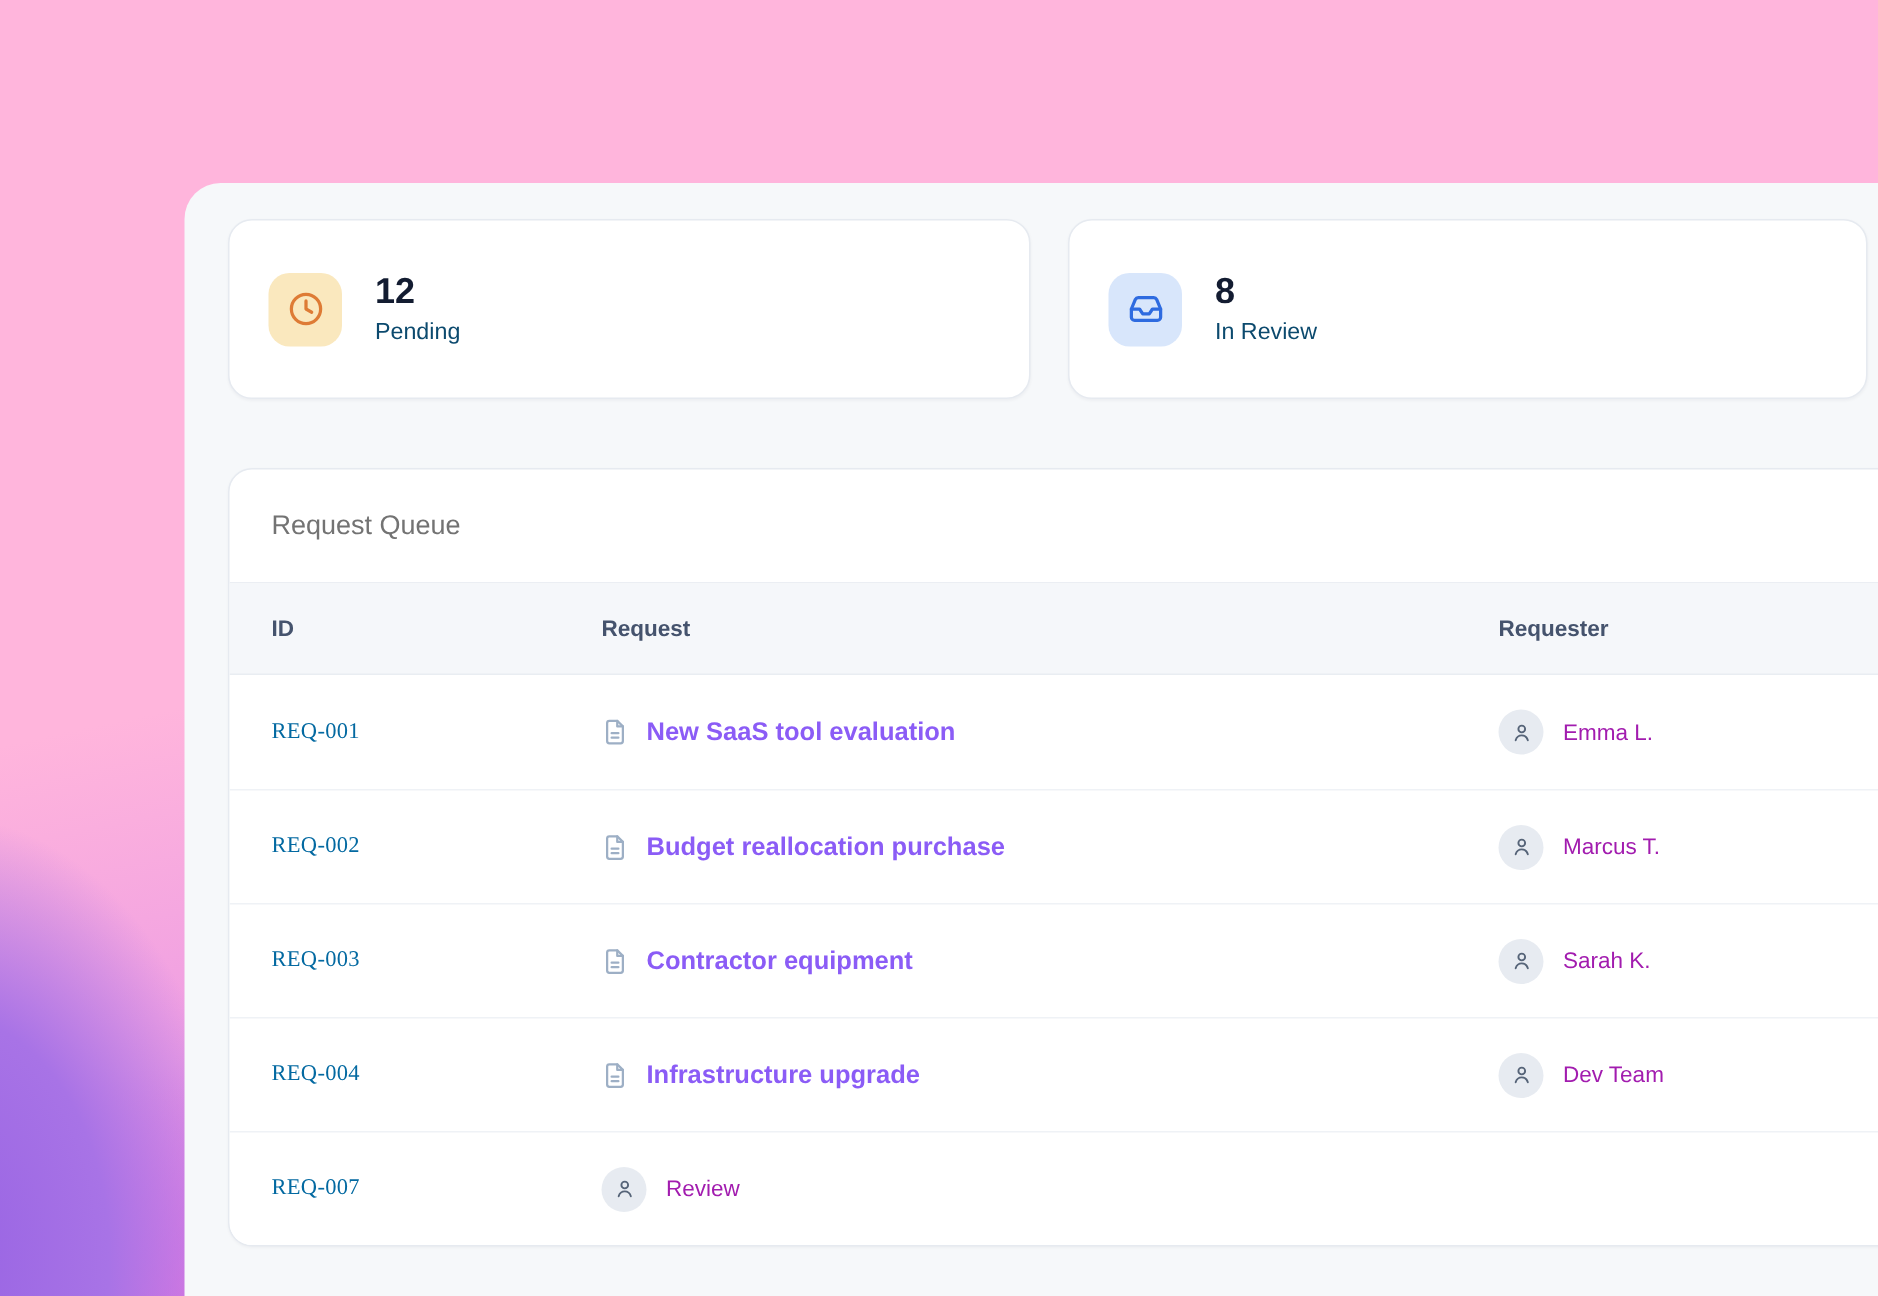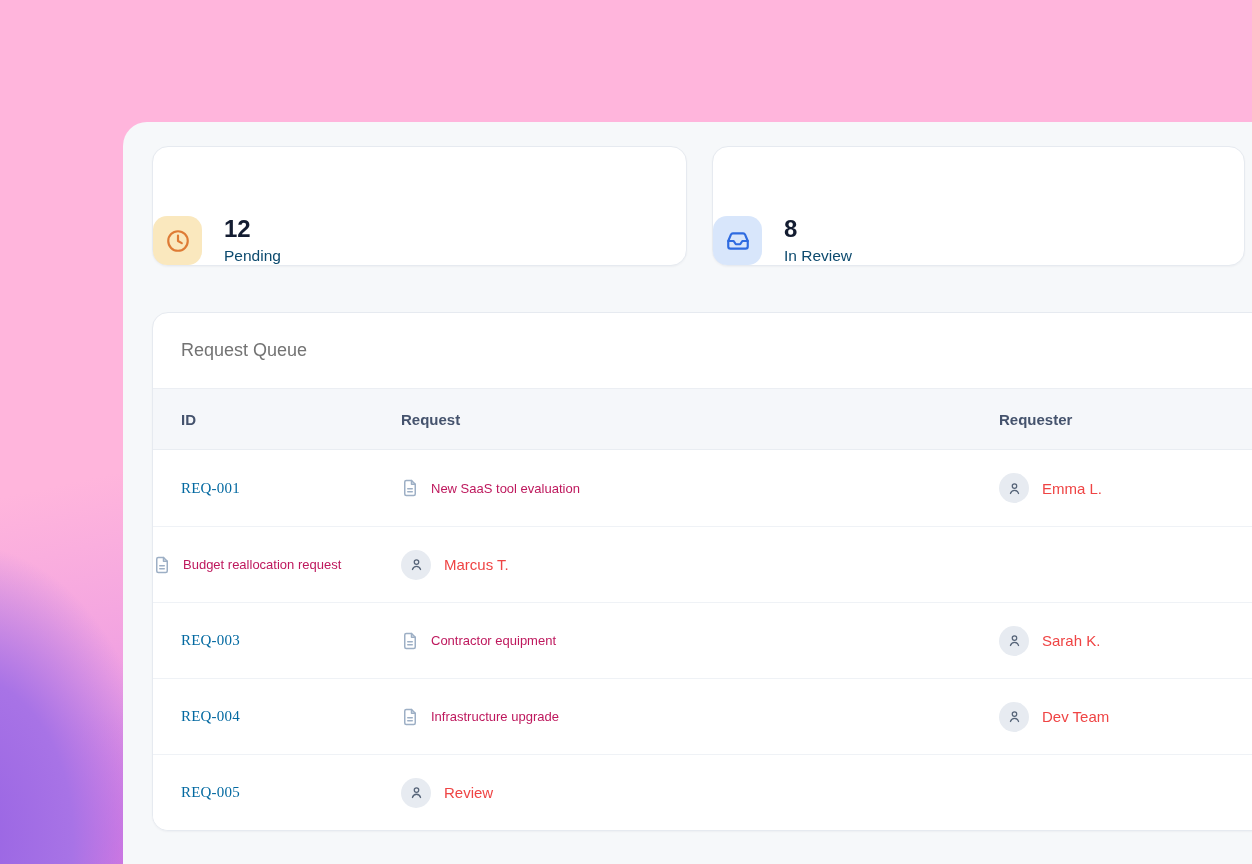--- a/index.html
+++ b/index.html
@@ -32,21 +32,22 @@
     display: flex;
     gap: 25px;
   }
   .stat-card {
     height: 120px;
     background: #ffffff;
     border: 1px solid #e6eaf0;
     border-radius: 16px;
     box-shadow: 0 1px 2px rgba(16,24,40,0.04);
     display: flex;
-    align-items: flex-end;
+    align-items: center;
+    padding-left: 26px;
     gap: 22px;
   }
   .stat-card.card-1 { width: 535px; }
   .stat-card.card-2 { width: 533px; }
   .stat-icon {
     width: 49px;
     height: 49px;
     border-radius: 14px;
     display: flex;
     align-items: center;
@@ -116,44 +117,44 @@
     display: flex;
     align-items: center;
     gap: 12px;
   }
   .doc-icon {
     display: inline-flex;
     color: #9dafc5;
   }
   .doc-icon svg { width: 18px; height: 18px; }
   .request-title {
-    font-size: 13px;
-    font-weight: 400;
-    color: #be185d;
+    font-size: 17px;
+    font-weight: 700;
+    color: #8b5cf6;
   }
   .td-requester {
     display: flex;
     align-items: center;
     gap: 13px;
   }
   .avatar {
     width: 30px;
     height: 30px;
     border-radius: 50%;
     background: #e7ebf1;
     display: flex;
     align-items: center;
     justify-content: center;
     color: #566478;
     flex: 0 0 auto;
   }
   .avatar svg { width: 15px; height: 15px; }
   .requester-name {
     font-size: 15px;
-    color: #ef4444;
+    color: #a21caf;
   }
 </style>
 </head>
 <body>
 
 <div class="stage">
   <div class="panel">
 
     <div class="stats-row">
 
@@ -215,30 +216,31 @@
             <svg viewBox="0 0 24 24" fill="none" stroke="currentColor" stroke-width="2" stroke-linecap="round" stroke-linejoin="round">
               <circle cx="12" cy="8" r="3.6"></circle>
               <path d="M5.5 20c1.1-3.6 3.6-5.2 6.5-5.2s5.4 1.6 6.5 5.2"></path>
             </svg>
           </span>
           <span class="requester-name">Emma L.</span>
         </div>
       </div>
 
       <div class="trow">
+        <div class="td td-id">REQ-002</div>
         <div class="td td-request">
           <span class="doc-icon">
             <svg viewBox="0 0 24 24" fill="none" stroke="currentColor" stroke-width="2" stroke-linecap="round" stroke-linejoin="round">
               <path d="M14 2H7a2 2 0 0 0-2 2v16a2 2 0 0 0 2 2h10a2 2 0 0 0 2-2V7z"></path>
               <polyline points="14 2 14 7 19 7"></polyline>
               <line x1="9" y1="13" x2="15" y2="13"></line>
               <line x1="9" y1="17" x2="15" y2="17"></line>
             </svg>
           </span>
-          <span class="request-title">Budget reallocation request</span>
+          <span class="request-title">Budget reallocation purchase</span>
         </div>
         <div class="td td-requester">
           <span class="avatar">
             <svg viewBox="0 0 24 24" fill="none" stroke="currentColor" stroke-width="2" stroke-linecap="round" stroke-linejoin="round">
               <circle cx="12" cy="8" r="3.6"></circle>
               <path d="M5.5 20c1.1-3.6 3.6-5.2 6.5-5.2s5.4 1.6 6.5 5.2"></path>
             </svg>
           </span>
           <span class="requester-name">Marcus T.</span>
         </div>
@@ -286,21 +288,21 @@
             <svg viewBox="0 0 24 24" fill="none" stroke="currentColor" stroke-width="2" stroke-linecap="round" stroke-linejoin="round">
               <circle cx="12" cy="8" r="3.6"></circle>
               <path d="M5.5 20c1.1-3.6 3.6-5.2 6.5-5.2s5.4 1.6 6.5 5.2"></path>
             </svg>
           </span>
           <span class="requester-name">Dev Team</span>
         </div>
       </div>
 
       <div class="trow">
-        <div class="td td-id">REQ-005</div>
+        <div class="td td-id">REQ-007</div>
         <div class="td td-requester">
           <span class="avatar">
             <svg viewBox="0 0 24 24" fill="none" stroke="currentColor" stroke-width="2" stroke-linecap="round" stroke-linejoin="round">
               <circle cx="12" cy="8" r="3.6"></circle>
               <path d="M5.5 20c1.1-3.6 3.6-5.2 6.5-5.2s5.4 1.6 6.5 5.2"></path>
             </svg>
           </span>
           <span class="requester-name">Review</span>
         </div>
       </div>

